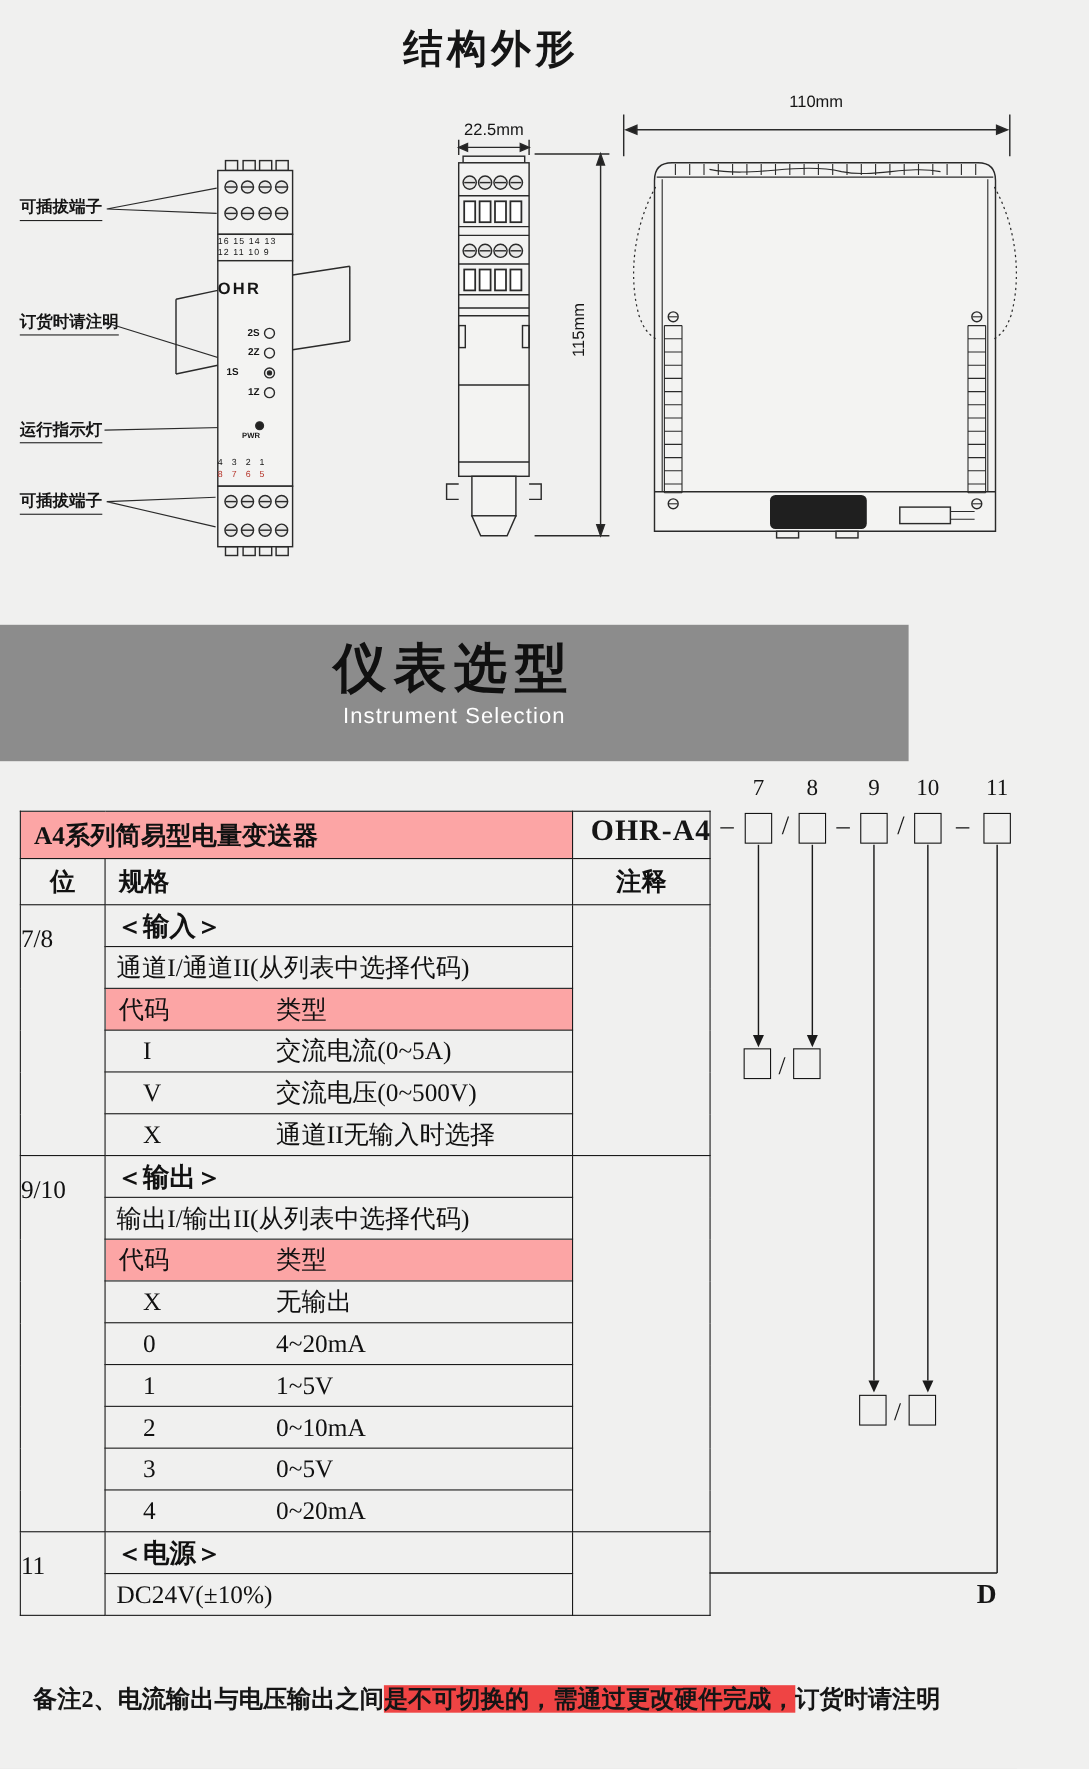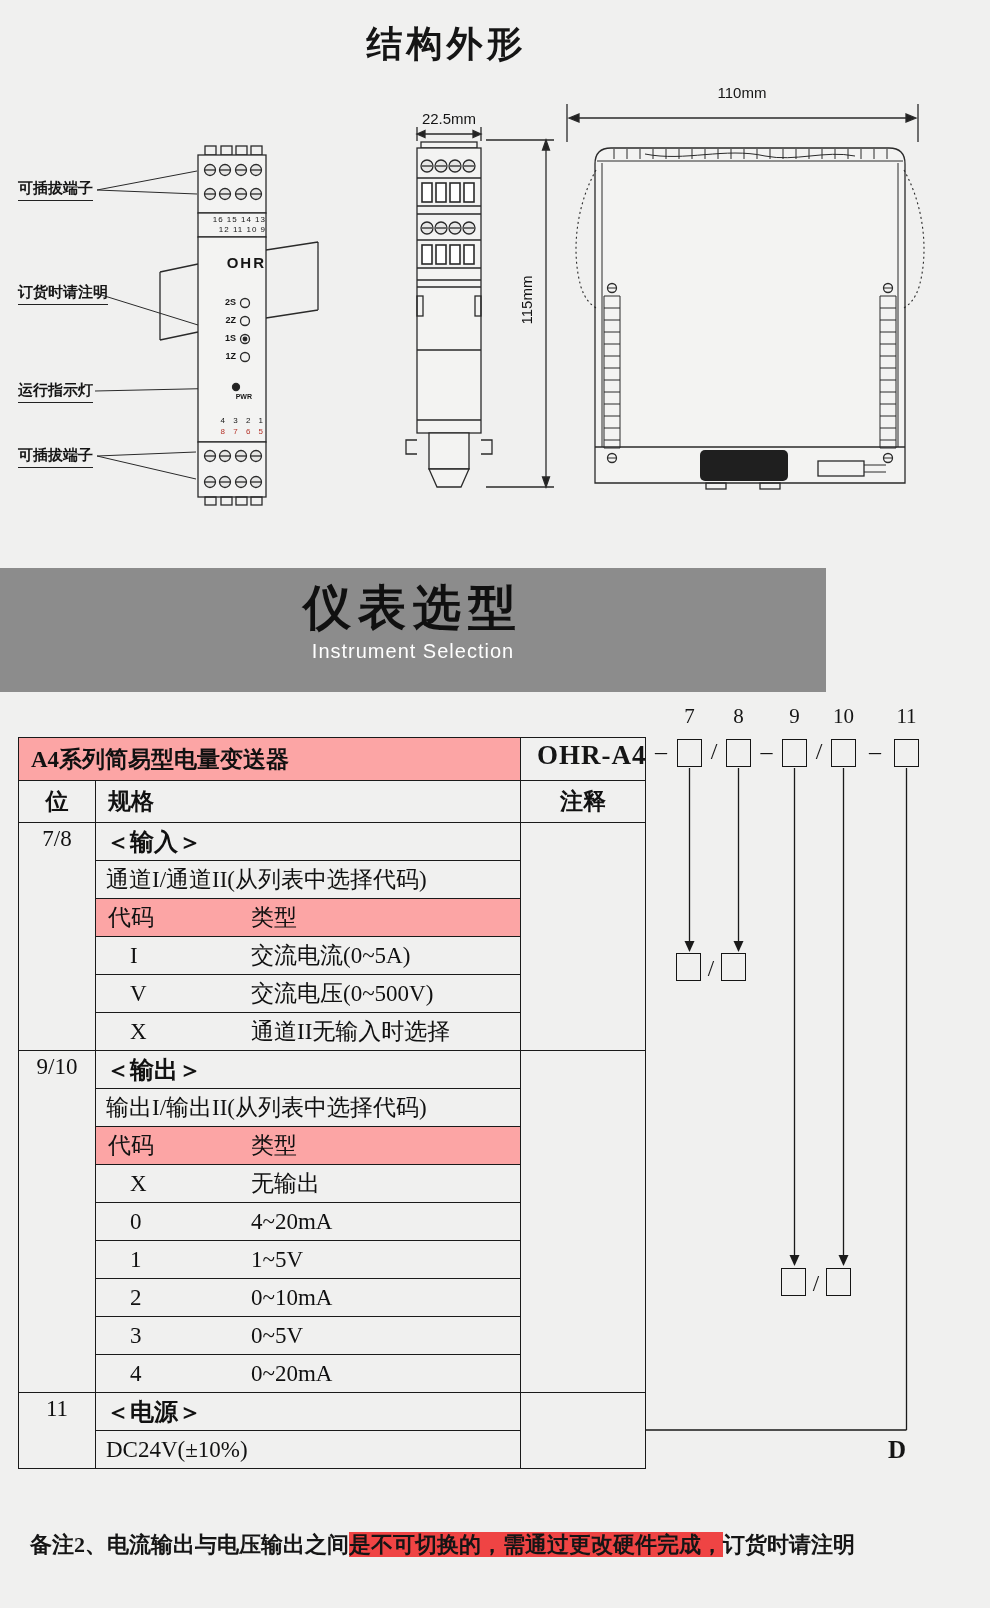--- a/index.html
+++ b/index.html
@@ -6,41 +6,41 @@
 html,body{background:#e6e6e6}
 #page{position:relative;width:990px;height:1608px;background:#f0f0ef;overflow:hidden;
       font-family:"Liberation Serif",serif;color:#151515}
 
 
 #main-title{position:absolute;left:0;top:20px;width:893px;text-align:center;
   font-family:"Liberation Sans",sans-serif;font-weight:bold;font-size:36px;letter-spacing:4px}
 .callout{position:absolute;left:18px;font-family:"Liberation Sans",sans-serif;font-weight:bold;
   font-size:15px;border-bottom:1.5px solid #222;padding-bottom:2px;white-space:nowrap}
 .dim{position:absolute;font-family:"Liberation Sans",sans-serif;font-size:15px;text-align:center}
-.dev-txt{position:absolute;font-family:"Liberation Sans",sans-serif;text-align:right;white-space:nowrap}
+.dev-txt{position:absolute;font-family:"Liberation Sans",sans-serif;text-align:left;white-space:nowrap}
 #dim-height{transform:rotate(-90deg);transform-origin:center}
 #front-nums-bot2{color:#b5342a}
 
 
 #banner{position:absolute;left:0;top:568px;width:826px;height:124px;background:#8c8c8c}
 #banner-title{text-align:center;margin-top:8px;font-family:"Liberation Sans",sans-serif;
   font-weight:bold;font-size:48px;letter-spacing:7px;color:#101010}
 #banner-sub{text-align:center;font-family:"Liberation Sans",sans-serif;font-size:20px;
   color:#ffffff;letter-spacing:1px}
 
 
 .sel-table{position:absolute;left:18px;top:737px;border-collapse:collapse;table-layout:fixed;
   font-size:23px;color:#111}
 .sel-table td{border:1.4px solid #1a1a1a;height:38px;white-space:nowrap;overflow:hidden}
 td.shade{background:#fca5a5}
 td.product{font-weight:bold;padding-left:12px;height:43px}
 tr.colhead td{height:42px;font-weight:bold}
 td.pos-head,td.note-head{text-align:center}
 td.spec-head{padding-left:12px}
-td.pos{vertical-align:top;text-align:center;padding-top:3px}
+td.pos{vertical-align:top;text-align:left;padding-top:18px}
 td.hdr{font-weight:bold;padding-left:10px;font-size:24px}
 td.sub{padding-left:10px}
 td.ct{padding-left:12px}
 .code{display:inline-block;width:143px}
 .code-val{padding-left:22px}
 
 
 #model-prefix{position:absolute;left:537px;top:740px;font-size:27px;font-weight:700;letter-spacing:1px}
 .mnum{position:absolute;width:25px;top:704px;text-align:center;font-size:21px}
 .mbox{position:absolute;width:25px;height:28px;border:1.6px solid #151515;top:739px}

